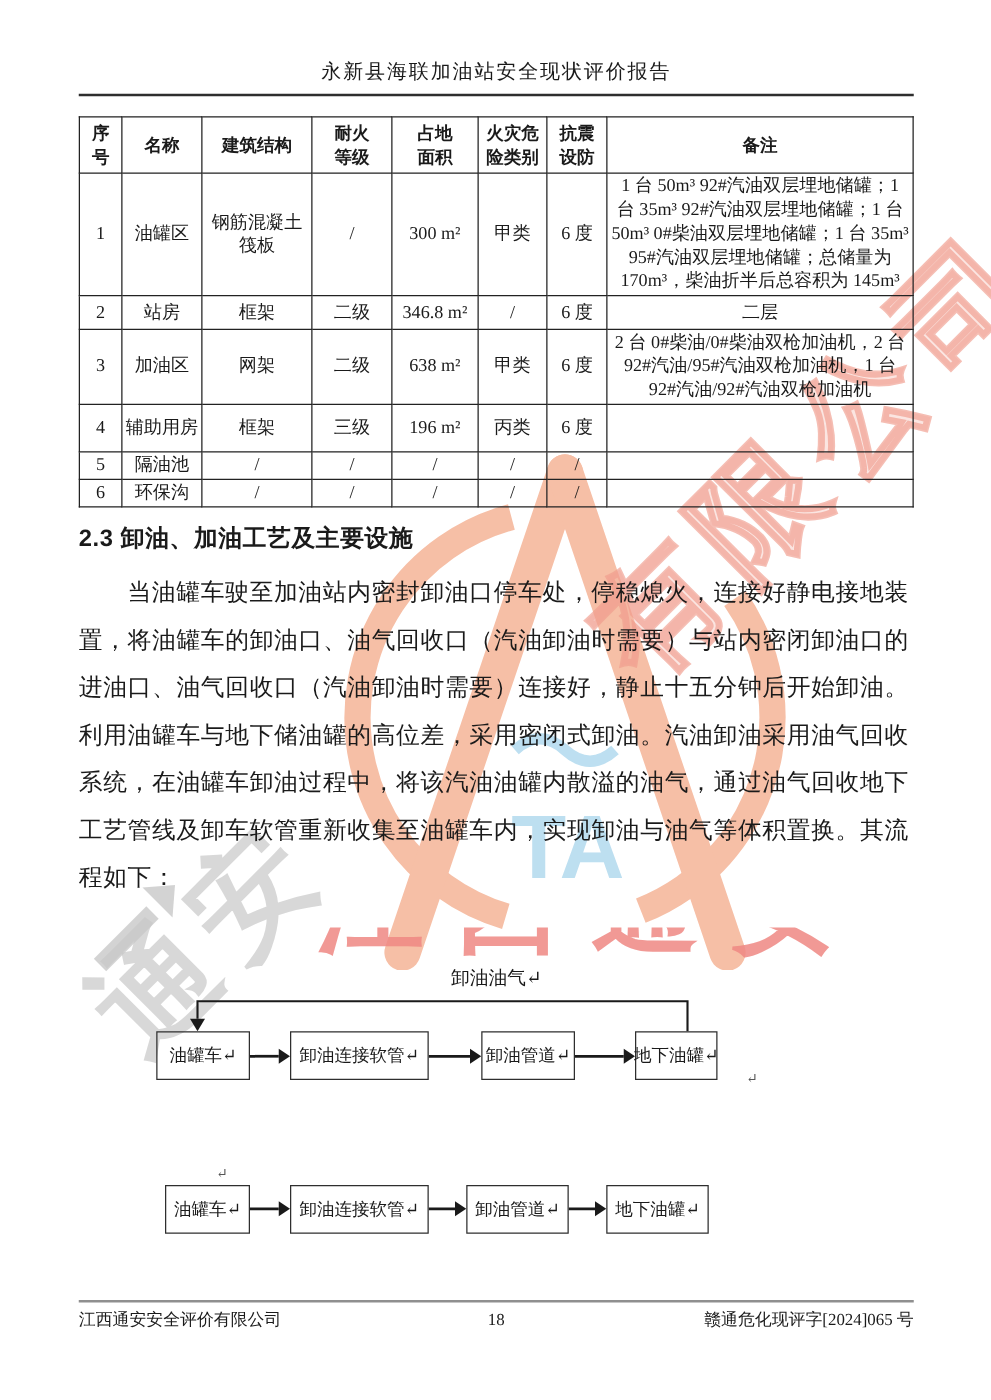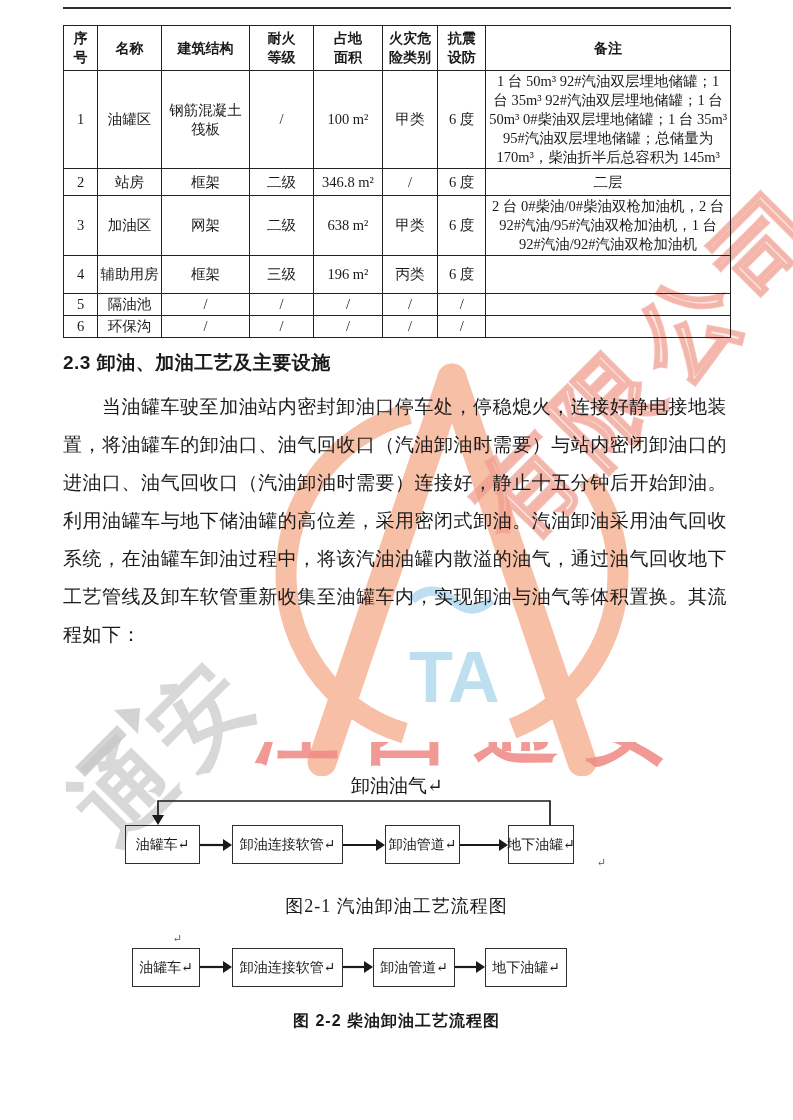--- a/index.html
+++ b/index.html
@@ -74,21 +74,21 @@
   }
   
   .diagram{position:absolute;left:63px;width:668px;z-index:1;}
   #diagram1{top:768px;height:104px;}
   #diagram2{top:935px;height:58px;}
   .flow-box{
     position:absolute;box-sizing:border-box;border:1.6px solid #2e2e2e;
     display:flex;align-items:center;justify-content:center;
     font-size:14px;background:transparent;white-space:nowrap;
   }
-  .vapor-label{position:absolute;left:0;right:0;top:5px;text-align:center;font-size:19px;}
+  .vapor-label{position:absolute;left:0;right:0;top:5px;text-align:center;font-size:15px;}
   .stray-mark{position:absolute;font-size:11px;color:#555;}
   .diag-svg{position:absolute;inset:0;}
   .caption{position:absolute;left:0;width:100%;text-align:center;z-index:1;}
   #caption1{top:894px;font-size:18px;letter-spacing:1px;}
   #caption2{
     top:1011px;font-family:"Liberation Sans","DejaVu Sans",sans-serif;
     font-size:16px;font-weight:700;letter-spacing:1px;
   }
   
   .footer{
@@ -118,20 +118,21 @@
     <svg class="wm-grey-arrow" width="100" height="100" viewBox="0 0 100 100">
       <path d="M22 84 L64 42" stroke="#c9c9c9" stroke-width="14" fill="none"></path>
       <polygon points="56,22 80,46 82,20" fill="#c9c9c9"></polygon>
     </svg>
     <div class="red-clip">
       <span>江西通安</span>
     </div>
   </div>
 
   <div class="content">
+    <div class="doc-title">永新县海联加油站安全现状评价报告</div>
     <hr class="title-rule">
 
     <table class="facility">
       <colgroup>
         <col style="width:5.1%">
           <col style="width:9.6%">
           <col style="width:13.2%">
         <col style="width:9.6%">
           <col style="width:10.3%">
           <col style="width:8.3%">
@@ -152,21 +153,21 @@
 险类别</th>
         <th>抗震
 设防</th>
         <th>备注</th>
       </tr>
       <tr style="height:87px;">
         <td>1</td>
         <td>油罐区</td>
         <td>钢筋混凝土筏板</td>
         <td>/</td>
-        <td>100 m²</td>
+        <td>300 m²</td>
         <td>甲类</td>
         <td>6 度</td>
         <td class="remark">1 台 50m³ 92#汽油双层埋地储罐；1 台 35m³ 92#汽油双层埋地储罐；1 台 50m³ 0#柴油双层埋地储罐；1 台 35m³ 95#汽油双层埋地储罐；总储量为 170m³，柴油折半后总容积为 145m³</td>
       </tr>
       <tr style="height:27px;">
         <td>2</td>
         <td>站房</td>
         <td>框架</td>
         <td>二级</td>
         <td>346.8 m²</td>
@@ -232,33 +233,36 @@
       <polygon points="313,71 322,77 313,83" fill="#1a1a1a"></polygon>
       <line x1="397" y1="77" x2="436" y2="77" stroke="#1a1a1a" stroke-width="2.2"></line>
       <polygon points="436,71 445,77 436,83" fill="#1a1a1a"></polygon>
     </svg>
     <div class="flow-box" style="left:62px;top:57px;width:75px;height:39px;">油罐车↵</div>
     <div class="flow-box" style="left:169px;top:57px;width:111px;height:39px;">卸油连接软管↵</div>
     <div class="flow-box" style="left:322px;top:57px;width:75px;height:39px;">卸油管道↵</div>
     <div class="flow-box" style="left:445px;top:57px;width:66px;height:39px;">地下油罐↵</div>
     <span class="stray-mark" style="left:534px;top:88px;">↵</span>
   </div>
-  <div class="caption" id="caption1">图2-1 汽油卸油工艺流程图</div>
 
   <div class="diagram" id="diagram2">
     <svg class="diag-svg" width="668" height="58" viewBox="0 0 668 58">
       <line x1="137" y1="32" x2="160" y2="32" stroke="#1a1a1a" stroke-width="2.2"></line>
       <polygon points="160,26 169,32 160,38" fill="#1a1a1a"></polygon>
       <line x1="280" y1="32" x2="301" y2="32" stroke="#1a1a1a" stroke-width="2.2"></line>
       <polygon points="301,26 310,32 301,38" fill="#1a1a1a"></polygon>
       <line x1="392" y1="32" x2="413" y2="32" stroke="#1a1a1a" stroke-width="2.2"></line>
       <polygon points="413,26 422,32 413,38" fill="#1a1a1a"></polygon>
     </svg>
     <span class="stray-mark" style="left:110px;top:-3px;">↵</span>
     <div class="flow-box" style="left:69px;top:13px;width:68px;height:39px;">油罐车↵</div>
     <div class="flow-box" style="left:169px;top:13px;width:111px;height:39px;">卸油连接软管↵</div>
     <div class="flow-box" style="left:310px;top:13px;width:82px;height:39px;">卸油管道↵</div>
     <div class="flow-box" style="left:422px;top:13px;width:82px;height:39px;">地下油罐↵</div>
   </div>
-  <div class="caption" id="caption2">图 2-2 柴油卸油工艺流程图</div>
-
+
+  <div class="footer">
+    <span class="f-left">江西通安安全评价有限公司</span>
+    <span class="f-mid">18</span>
+    <span class="f-right">赣通危化现评字[2024]065 号</span>
+  </div>
 
 </div>
 
 </body></html>

